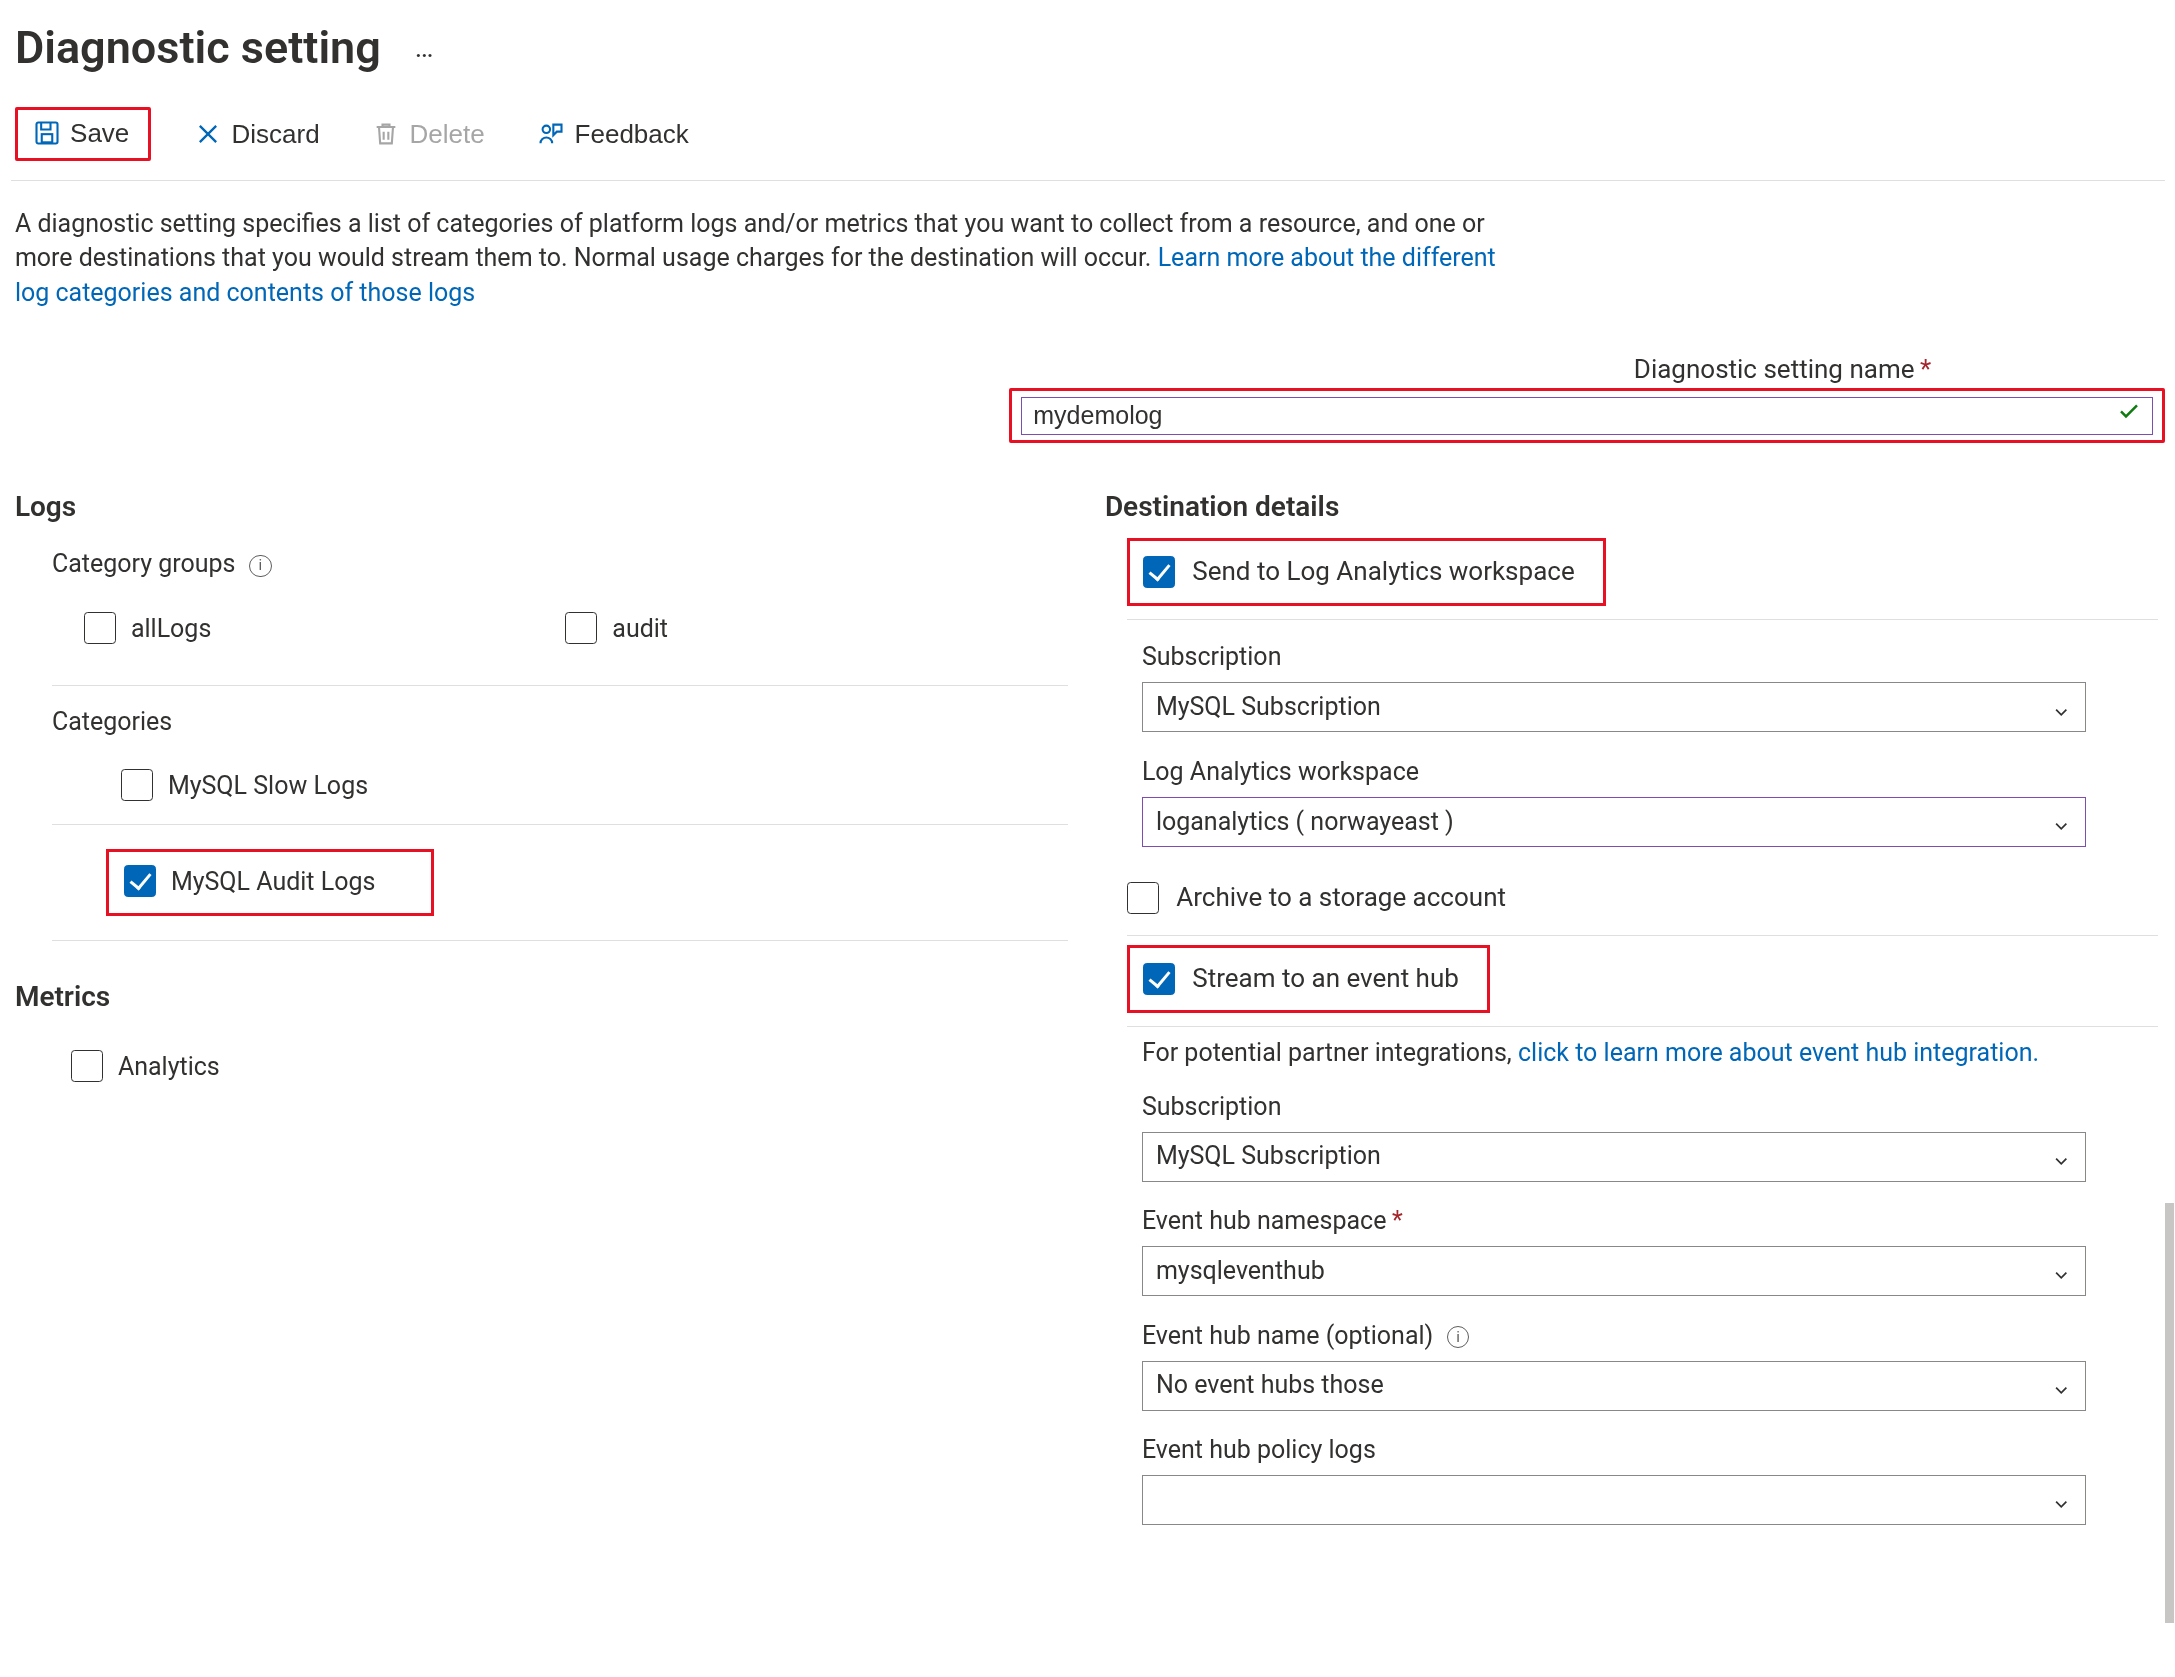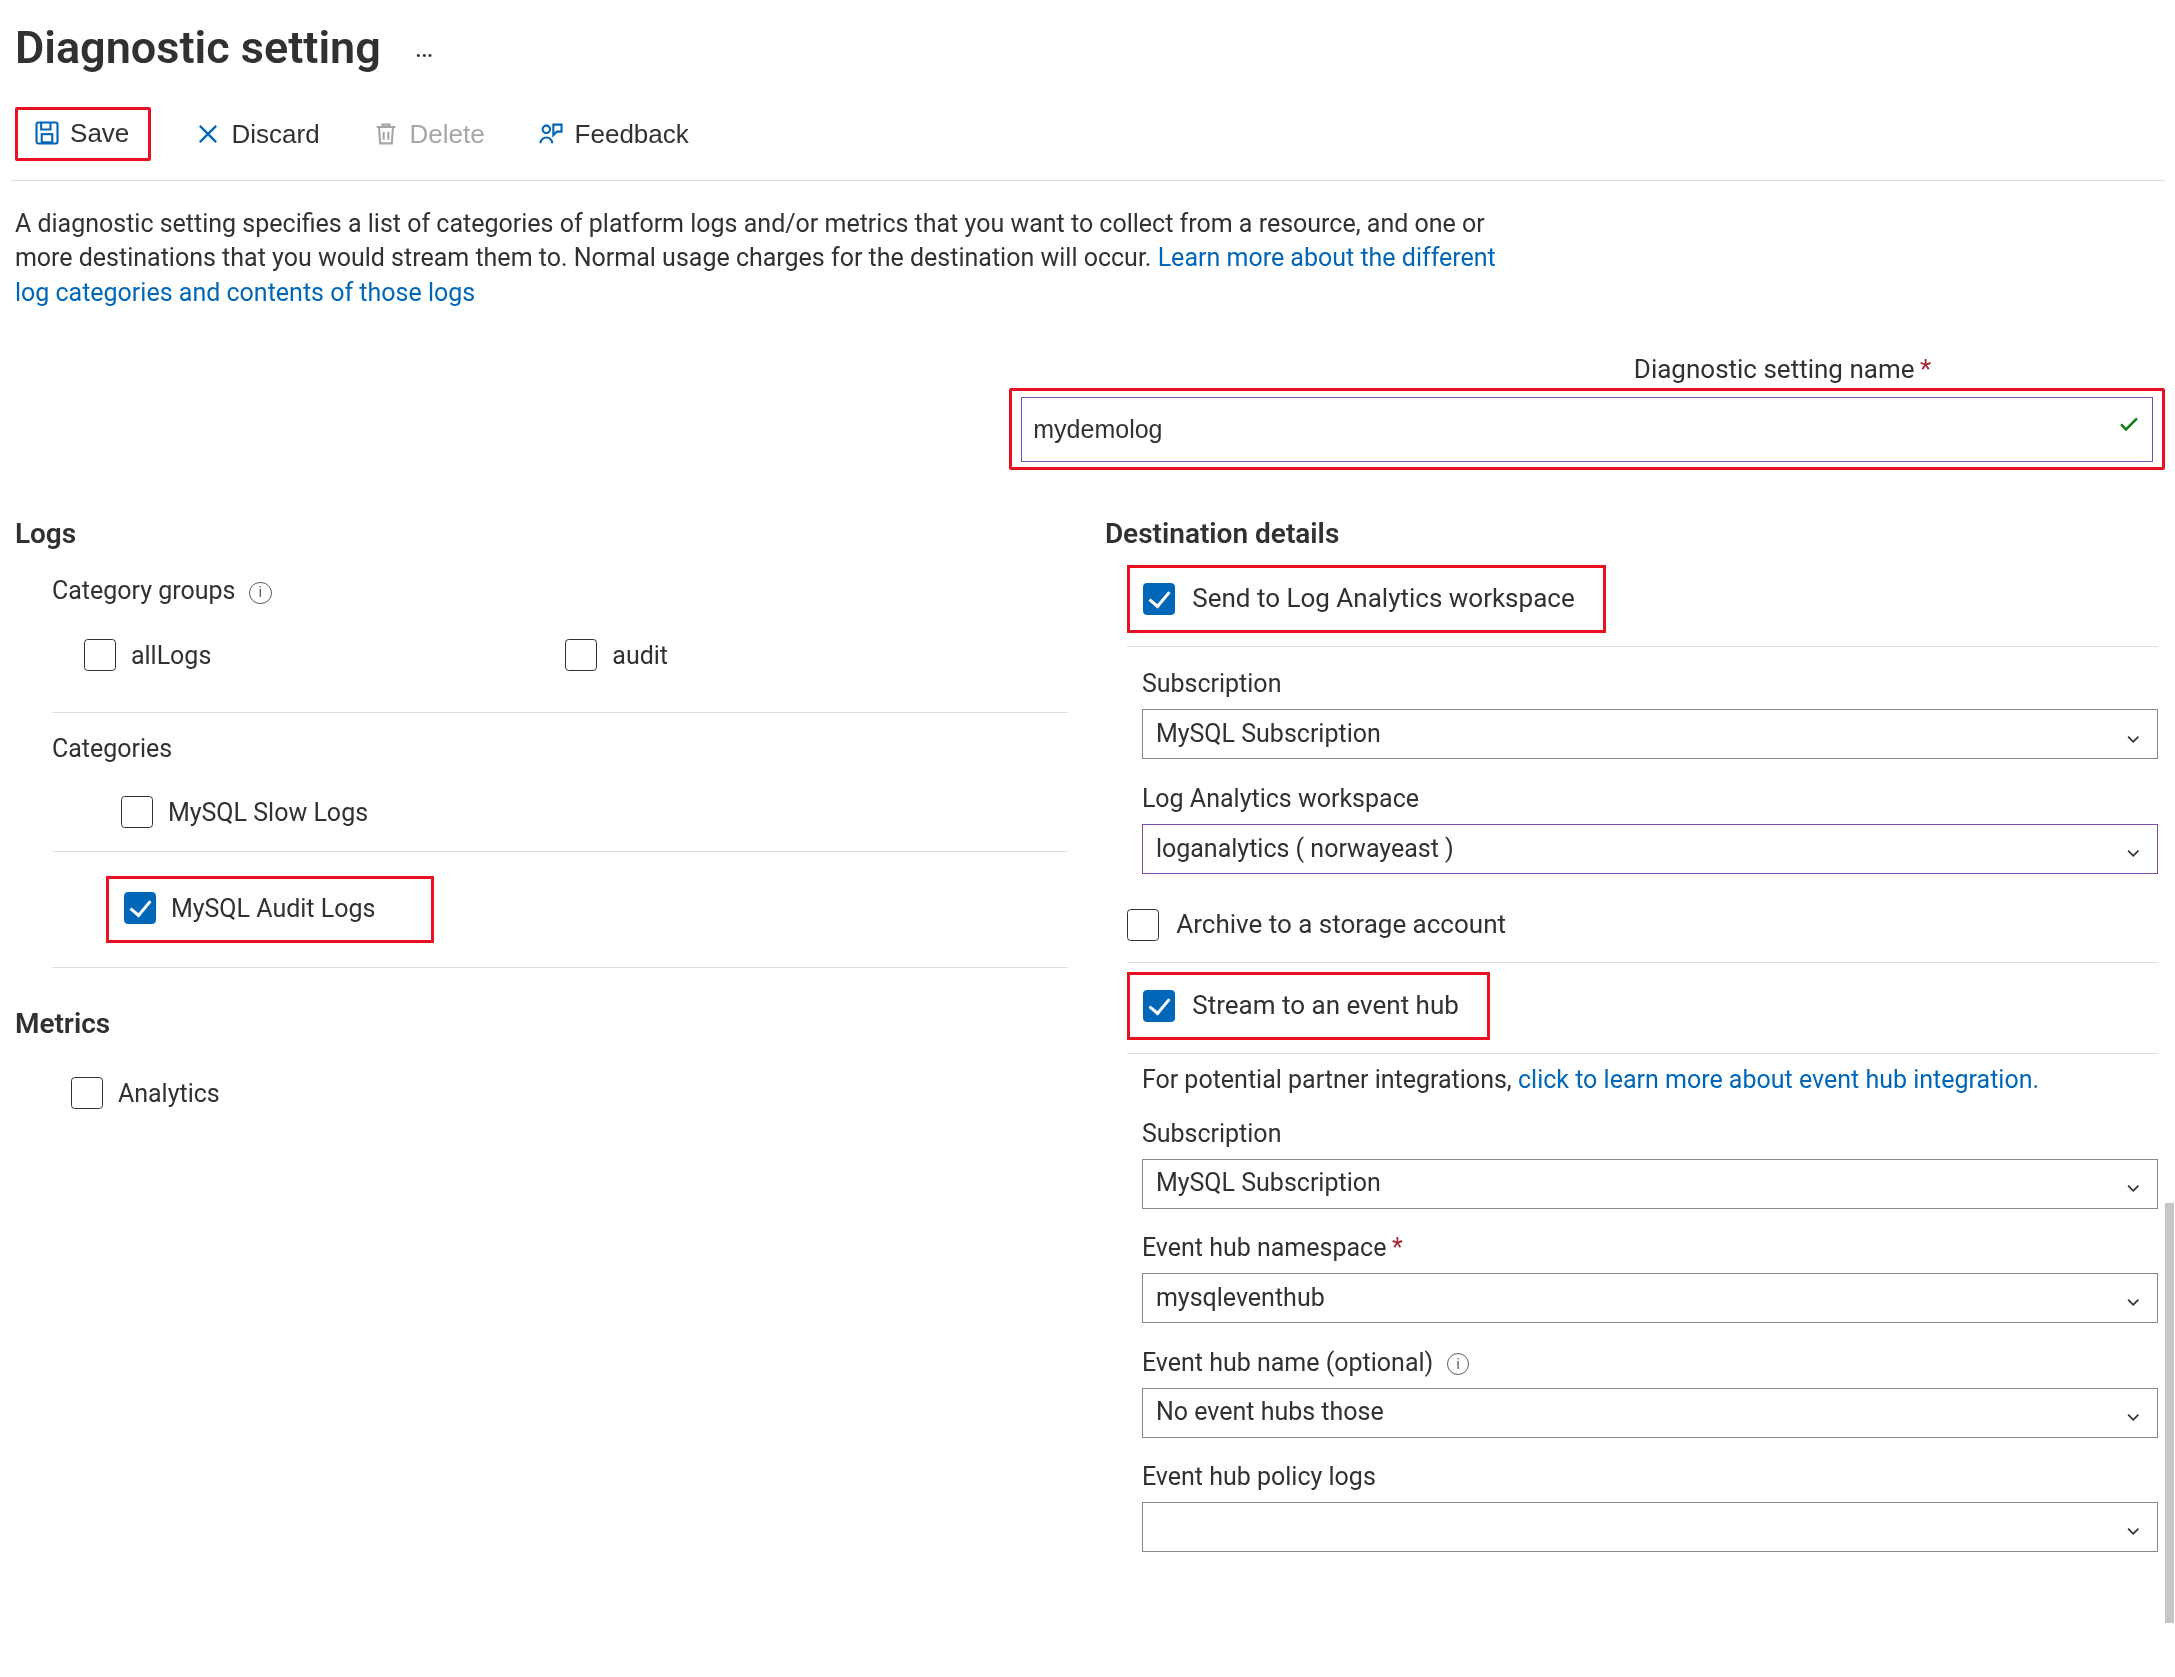--- a/index.html
+++ b/index.html
@@ -32,21 +32,21 @@
 
   .intro { max-width: 1492px; padding: 0 3.7px; font-size: 25px; }
   .intro a { color: #0067b8; text-decoration: none; cursor: pointer; }
 
   .name-row { display: flex; align-items: flex-end; gap: 0; margin-top: 42px; padding-left: 3.7px; flex-direction: column; }
   .name-label { width: 531px; font-size: 26px; }
   .req { color: #a4262c; margin-left: 5.6px; }
   .name-input-wrap { position: relative; width: 1156px; }
   .name-input-hl { border: 3.7px solid #e81123; padding: 5.6px 9.3px; }
   .textfield {
-    width: 100%; height: 65px; font-size: 25px; padding: 3.7px 45px 3.7px 11.2px;
+    width: 100%; height: 38px; font-size: 25px; padding: 3.7px 45px 3.7px 11.2px;
     border: 1.9px solid #7f4db0; background: #fff; color: #323130; outline: none;
   }
   .valid-check { position: absolute; right: 24px; top: 50%; transform: translateY(-50%); color: #107c10; }
 
   .columns { display: flex; gap: 37px; margin-top: 45px; padding-left: 3.7px; }
   .col-left  { width: 1053px; }
   .col-right { width: 1053px; }
 
   .section-h { font-size: 28px; font-weight: 600; margin: 0 0 11.2px 0; }
   .info-icon { display: inline-flex; align-items: center; justify-content: center; width: 22.4px; height: 22.4px; border: 1.4px solid #605e5c; border-radius: 50%; font-size: 15px; color: #605e5c; vertical-align: middle; margin-left: 7.5px; }
@@ -74,21 +74,21 @@
     border: 3.7px solid #e81123; padding: 7.5px 56px 7.5px 15px; display: inline-flex;
   }
 
   .dest-block { padding-left: 22.4px; }
   .dest-check-row { display: flex; align-items: center; gap: 17px; font-size: 26px; padding: 18.6px 0; }
   .dest-hl { display: inline-flex; border: 3.7px solid #e81123; padding: 9.3px 28px 9.3px 13px; }
 
   .field-block { padding: 7.5px 0 15px 37px; }
   .field-label { font-size: 25px; margin-bottom: 7.5px; }
   .select {
-    width: 1016px; height: 50px; border: 0.9px solid #8a8886; background: #fff;
+    width: 944px; height: 50px; border: 0.9px solid #8a8886; background: #fff;
     display: flex; align-items: center; justify-content: space-between; padding: 0 13px;
     font-size: 25px; cursor: pointer;
   }
   .select.purple { border: 1.9px solid #7f4db0; text-align: center; }
   .select .chev { width: 20.5px; height: 20.5px; }
 
   .muted-text { padding: 9.3px 0 11.2px 37px; font-size: 25px; }
   .muted-text a { color: #0067b8; text-decoration: none; cursor: pointer; }
 
   .right-scroll-indicator { position: absolute; right: 1.9px; top: 1203px; width: 9.3px; height: 420px; background: #c8c6c4; }

